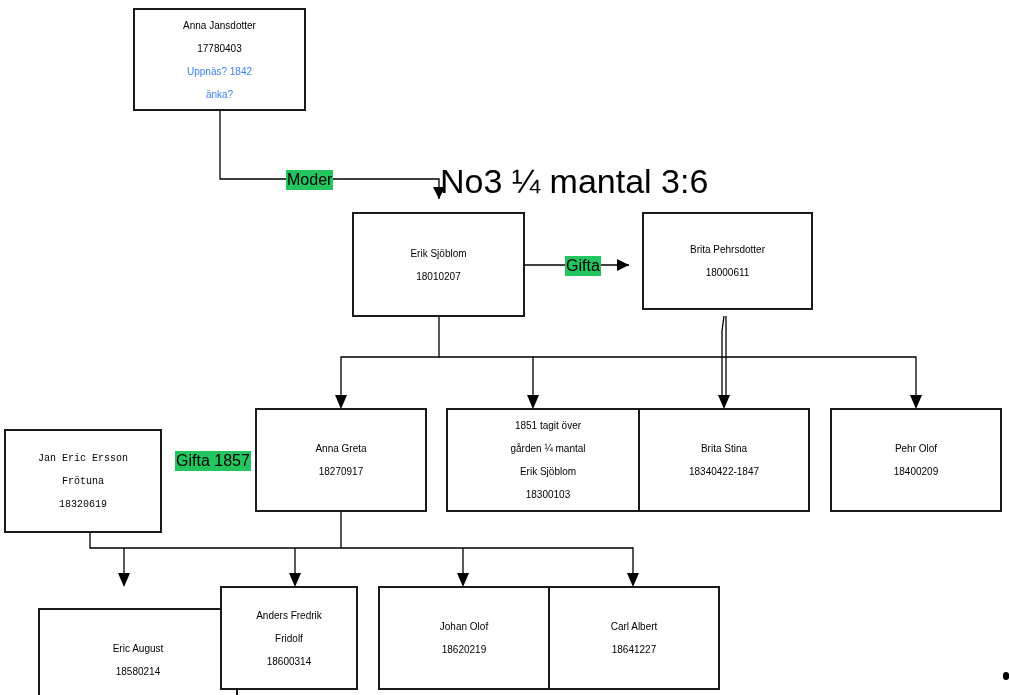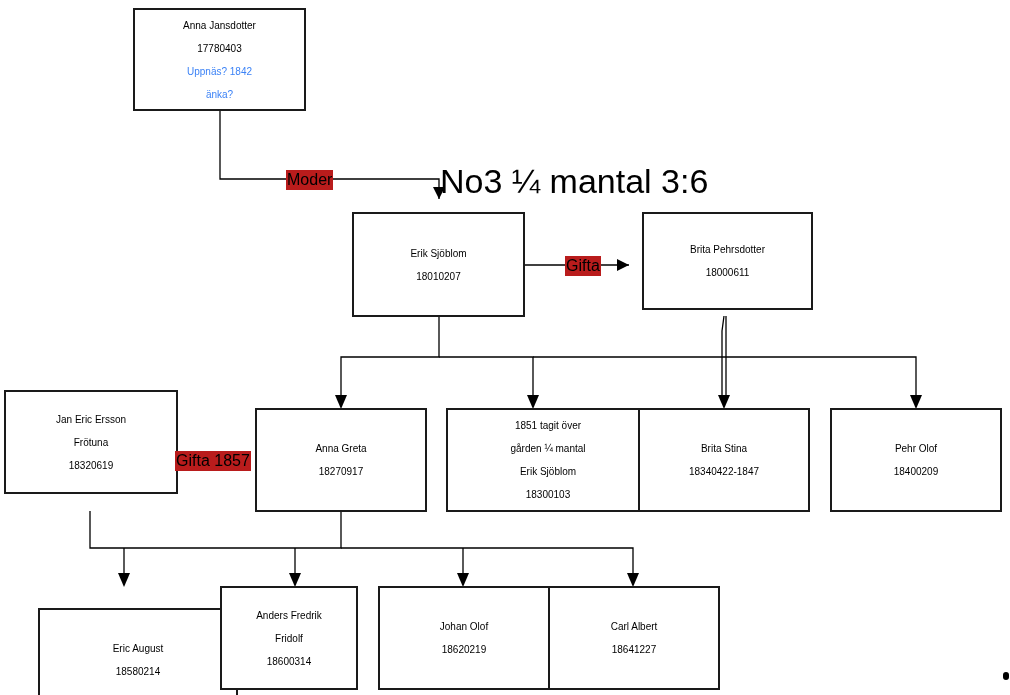--- a/index.html
+++ b/index.html
@@ -4,21 +4,21 @@
   <style>
     html, body { margin: 0; padding: 0; background: #ffffff; }
     body { width: 1010px; height: 695px; position: relative; overflow: hidden;
            font-family: "Liberation Sans", sans-serif; color: #000; }
     #connectors { position: absolute; left: 0; top: 0; width: 1010px; height: 695px; }
     .node { position: absolute; box-sizing: border-box; border: 2px solid #1a1a1a; background: #fff;
             display: flex; flex-direction: column; align-items: center; justify-content: center;
             text-align: center; font-size: 10px; line-height: 23px; }
     .node .red { color: #3b82f6; }
     .title { position: absolute; left: 440px; top: 128px; font-size: 34px; line-height: 44px; white-space: nowrap; margin-top: 31px; }
-    .edge-label { position: absolute; font-size: 16px; line-height: 20px; background: #b91c1c; white-space: nowrap; padding: 0 1px; }
+    .edge-label { position: absolute; font-size: 16px; line-height: 20px; background: #22c55e; white-space: nowrap; padding: 0 1px; }
     .dot { position: absolute; left: 1003px; top: 672px; width: 6px; height: 8px; border-radius: 3px; background: #000; }
   </style>
 </head>
 <body>
 
 <svg id="connectors" xmlns="http://www.w3.org/2000/svg">
   <defs>
     <marker id="arrow" viewBox="0 0 10 10" refX="10" refY="5" markerWidth="7" markerHeight="7" markerUnits="userSpaceOnUse" orient="auto">
       <path d="M0,0 L10,5 L0,10 z" fill="#000"></path>
     </marker>
@@ -68,21 +68,21 @@
 <div class="node" style="left:352px;top:212px;width:173px;height:105px;">
   <div>Erik Sjöblom</div>
   <div>18010207</div>
 </div>
 
 <div class="node" style="left:642px;top:212px;width:171px;height:98px;">
   <div>Brita Pehrsdotter</div>
   <div>18000611</div>
 </div>
 
-<div class="node" style="left:4px;top:390px;width:174px;height:104px;">
+<div class="node" style="left:4px;top:429px;width:158px;height:104px;font-family:Liberation Mono, monospace;">
   <div>Jan Eric Ersson</div>
   <div>Frötuna</div>
   <div>18320619</div>
 </div>
 
 <div class="node" style="left:255px;top:408px;width:172px;height:104px;">
   <div>Anna Greta</div>
   <div>18270917</div>
 </div>
 

